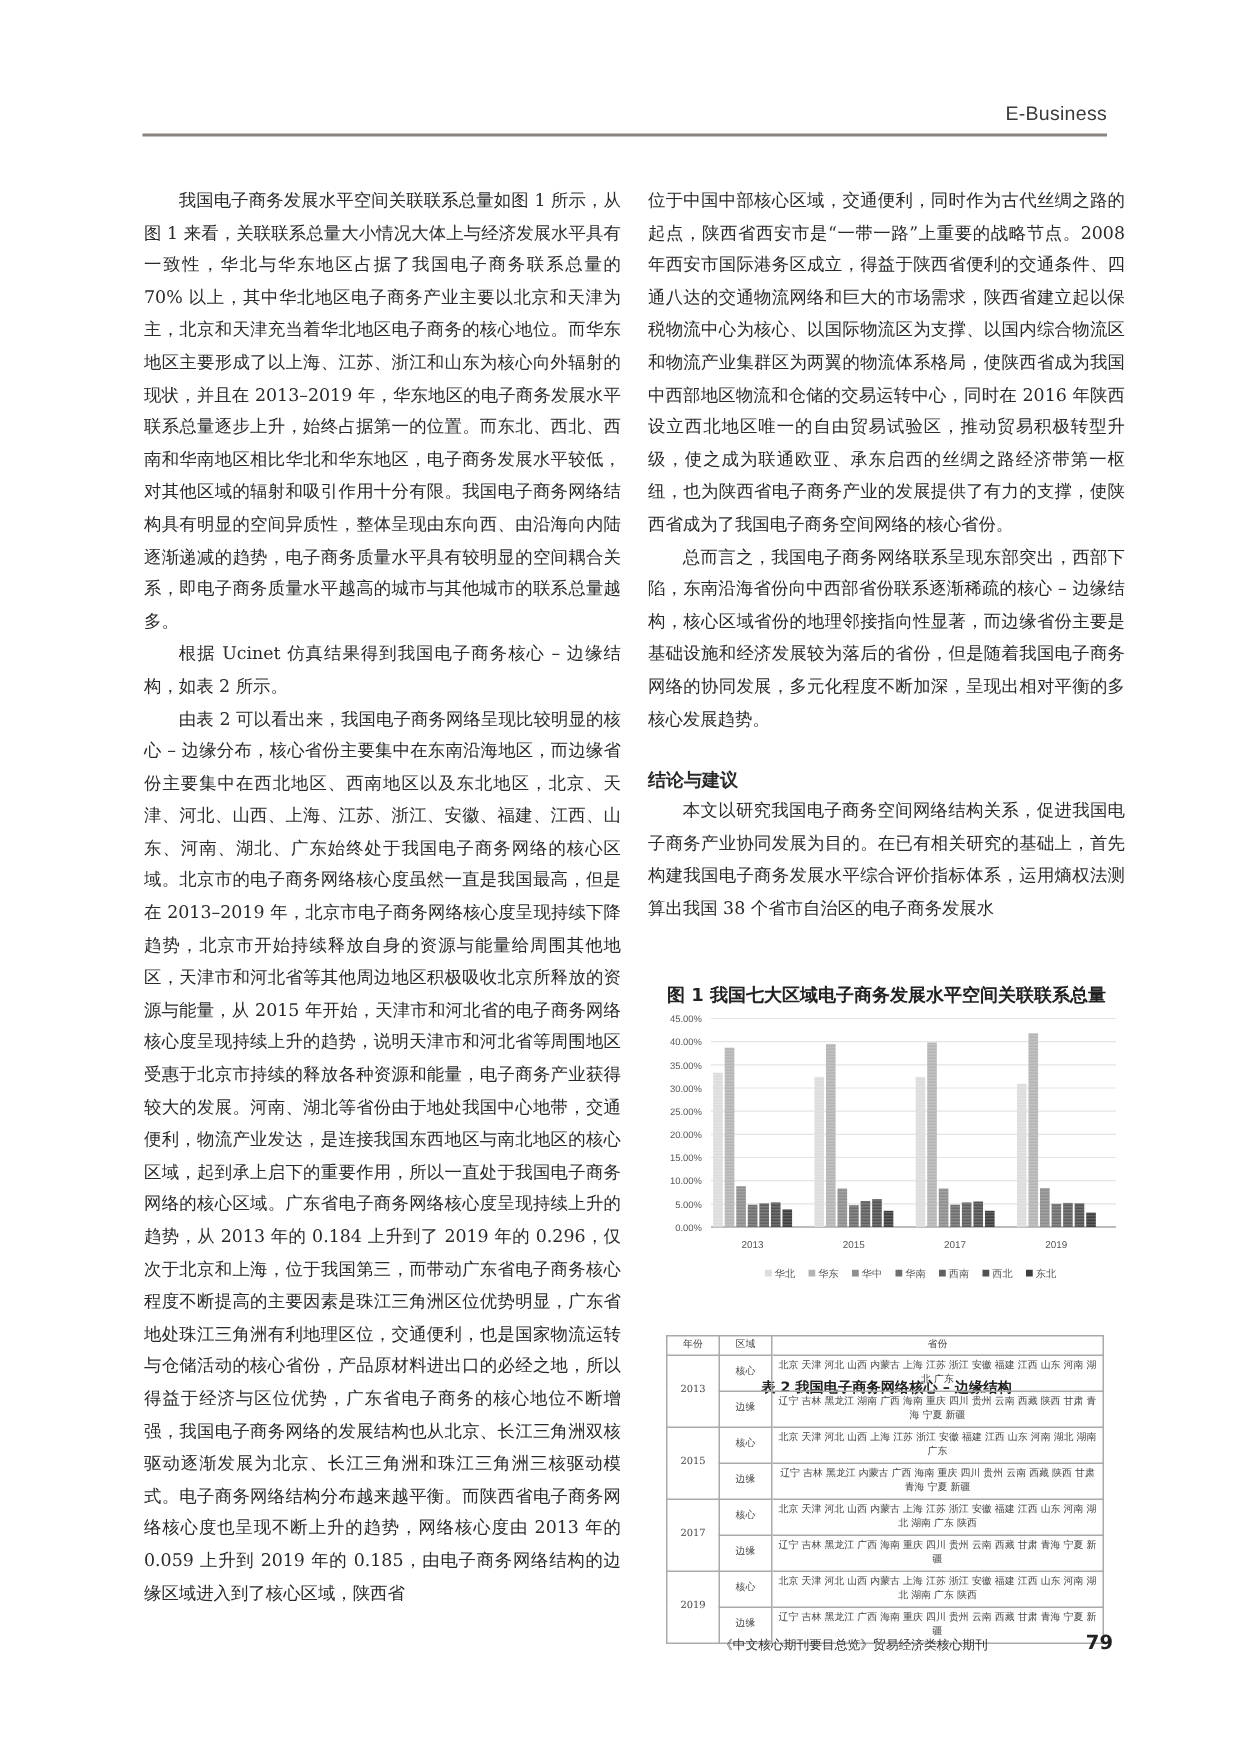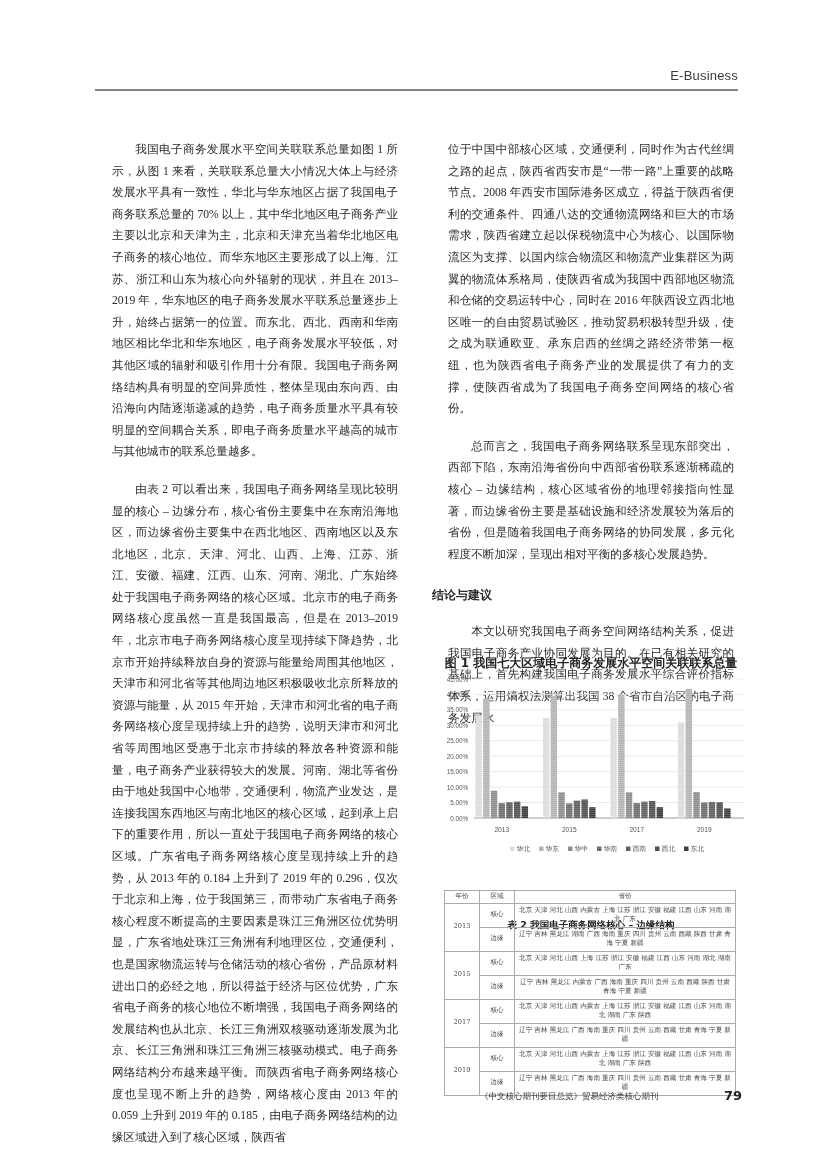--- a/index.html
+++ b/index.html
@@ -4,21 +4,21 @@
 <style>
   html, body { margin:0; padding:0; background:#fff; }
   body { width:827px; height:1160px; position:relative; overflow:hidden;
          font-family:"DejaVu Serif","Liberation Serif",serif; color:#2a2a2a; }
   .header-title { position:absolute; right:89px; top:68px; font-family:"Liberation Sans",sans-serif;
                   font-size:13px; color:#3a3a3a; letter-spacing:0.2px; }
   .header-rule { position:absolute; left:95px; top:89px; width:643px; height:2px; background:#8a8480; }
   .col { position:absolute; top:123px; width:318px; font-size:11.6px; line-height:21.6px; text-align:justify; }
   .col.left { left:96px; }
   .col.right { left:432px; }
-  .col p { margin:16px; text-indent:2em;font-family:Liberation Serif, serif; }
+  .col p { margin:0; text-indent:2em; }
   .col p.noindent { text-indent:0; }
   .section-heading { font-family:"DejaVu Sans","Liberation Sans",sans-serif; font-weight:bold; font-size:12px;
                      margin:20px 0 0 0; line-height:20px; }
   .fig-caption { position:absolute; left:432px; top:655px; width:318px; text-align:center;
                  font-family:"DejaVu Sans","Liberation Sans",sans-serif; font-weight:bold; font-size:12px; color:#222; }
   #chart { position:absolute; left:432px; top:670px; width:318px; height:190px; }
   #chart text { font-family:"Liberation Sans","DejaVu Sans",sans-serif; fill:#555; }
   .tbl-caption { position:absolute; left:432px; top:871px; width:318px; text-align:center;
                  font-family:"DejaVu Sans","Liberation Sans",sans-serif; font-weight:bold; font-size:9.5px; color:#222;margin-top:48px; }
   table.core { position:absolute; left:444px; top:890px; width:292px; border-collapse:collapse;
@@ -31,20 +31,21 @@
   .footer .page-num { position:absolute; right:0; top:-3px; font-size:13px; font-weight:bold; color:#222;margin-left:40px; }
 </style>
 </head>
 <body>
 
 <div class="header-title">E-Business</div>
 <div class="header-rule"></div>
 
 <div class="col left">
   <p>我国电子商务发展水平空间关联联系总量如图 1 所示，从图 1 来看，关联联系总量大小情况大体上与经济发展水平具有一致性，华北与华东地区占据了我国电子商务联系总量的 70% 以上，其中华北地区电子商务产业主要以北京和天津为主，北京和天津充当着华北地区电子商务的核心地位。而华东地区主要形成了以上海、江苏、浙江和山东为核心向外辐射的现状，并且在 2013–2019 年，华东地区的电子商务发展水平联系总量逐步上升，始终占据第一的位置。而东北、西北、西南和华南地区相比华北和华东地区，电子商务发展水平较低，对其他区域的辐射和吸引作用十分有限。我国电子商务网络结构具有明显的空间异质性，整体呈现由东向西、由沿海向内陆逐渐递减的趋势，电子商务质量水平具有较明显的空间耦合关系，即电子商务质量水平越高的城市与其他城市的联系总量越多。</p>
+  <p>根据 Ucinet 仿真结果得到我国电子商务核心 – 边缘结构，如表 2 所示。</p>
   <p>由表 2 可以看出来，我国电子商务网络呈现比较明显的核心 – 边缘分布，核心省份主要集中在东南沿海地区，而边缘省份主要集中在西北地区、西南地区以及东北地区，北京、天津、河北、山西、上海、江苏、浙江、安徽、福建、江西、山东、河南、湖北、广东始终处于我国电子商务网络的核心区域。北京市的电子商务网络核心度虽然一直是我国最高，但是在 2013–2019 年，北京市电子商务网络核心度呈现持续下降趋势，北京市开始持续释放自身的资源与能量给周围其他地区，天津市和河北省等其他周边地区积极吸收北京所释放的资源与能量，从 2015 年开始，天津市和河北省的电子商务网络核心度呈现持续上升的趋势，说明天津市和河北省等周围地区受惠于北京市持续的释放各种资源和能量，电子商务产业获得较大的发展。河南、湖北等省份由于地处我国中心地带，交通便利，物流产业发达，是连接我国东西地区与南北地区的核心区域，起到承上启下的重要作用，所以一直处于我国电子商务网络的核心区域。广东省电子商务网络核心度呈现持续上升的趋势，从 2013 年的 0.184 上升到了 2019 年的 0.296，仅次于北京和上海，位于我国第三，而带动广东省电子商务核心程度不断提高的主要因素是珠江三角洲区位优势明显，广东省地处珠江三角洲有利地理区位，交通便利，也是国家物流运转与仓储活动的核心省份，产品原材料进出口的必经之地，所以得益于经济与区位优势，广东省电子商务的核心地位不断增强，我国电子商务网络的发展结构也从北京、长江三角洲双核驱动逐渐发展为北京、长江三角洲和珠江三角洲三核驱动模式。电子商务网络结构分布越来越平衡。而陕西省电子商务网络核心度也呈现不断上升的趋势，网络核心度由 2013 年的 0.059 上升到 2019 年的 0.185，由电子商务网络结构的边缘区域进入到了核心区域，陕西省</p>
 </div>
 
 <div class="col right">
   <p class="noindent">位于中国中部核心区域，交通便利，同时作为古代丝绸之路的起点，陕西省西安市是“一带一路”上重要的战略节点。2008 年西安市国际港务区成立，得益于陕西省便利的交通条件、四通八达的交通物流网络和巨大的市场需求，陕西省建立起以保税物流中心为核心、以国际物流区为支撑、以国内综合物流区和物流产业集群区为两翼的物流体系格局，使陕西省成为我国中西部地区物流和仓储的交易运转中心，同时在 2016 年陕西设立西北地区唯一的自由贸易试验区，推动贸易积极转型升级，使之成为联通欧亚、承东启西的丝绸之路经济带第一枢纽，也为陕西省电子商务产业的发展提供了有力的支撑，使陕西省成为了我国电子商务空间网络的核心省份。</p>
   <p>总而言之，我国电子商务网络联系呈现东部突出，西部下陷，东南沿海省份向中西部省份联系逐渐稀疏的核心 – 边缘结构，核心区域省份的地理邻接指向性显著，而边缘省份主要是基础设施和经济发展较为落后的省份，但是随着我国电子商务网络的协同发展，多元化程度不断加深，呈现出相对平衡的多核心发展趋势。</p>
   <div class="section-heading">结论与建议</div>
   <p>本文以研究我国电子商务空间网络结构关系，促进我国电子商务产业协同发展为目的。在已有相关研究的基础上，首先构建我国电子商务发展水平综合评价指标体系，运用熵权法测算出我国 38 个省市自治区的电子商务发展水</p>
 </div>
 

